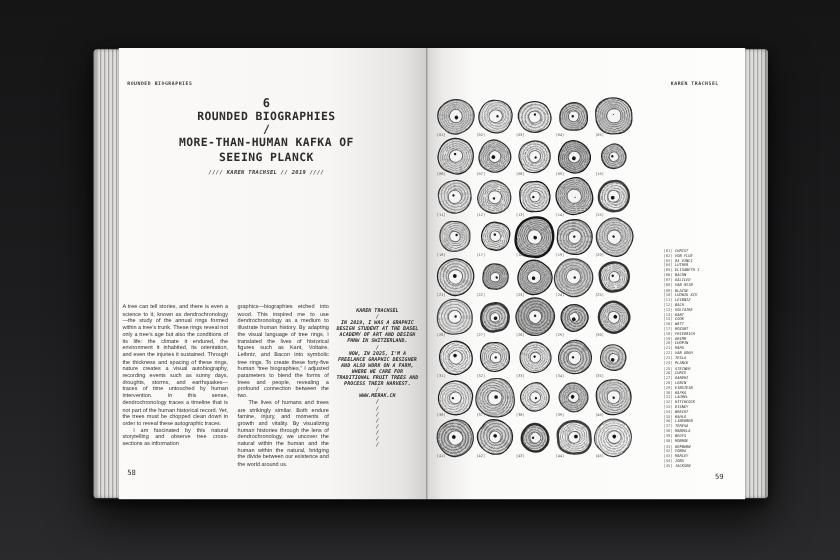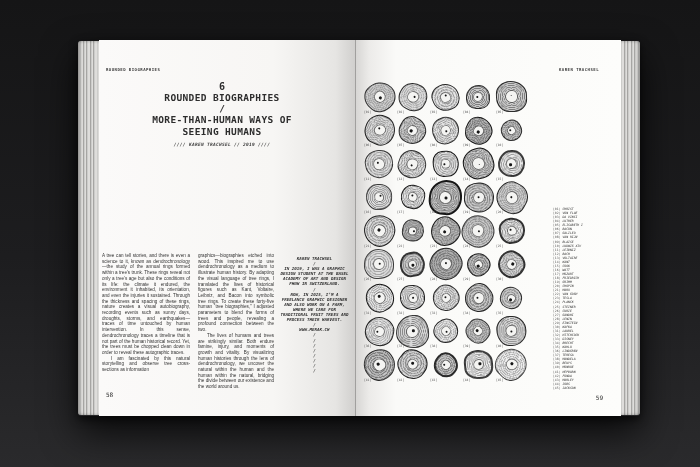--- a/index.html
+++ b/index.html
@@ -67,22 +67,22 @@
     <div class="edge right"></div>
     <div class="spread">
 
       <div class="page left">
         <div class="runhead lft">ROUNDED BIOGRAPHIES</div>
 
         <div class="title">
           <div class="num">6</div>
           <div class="t">ROUNDED BIOGRAPHIES</div>
           <div class="sep">/</div>
-          <div class="t">MORE-THAN-HUMAN WAYS OF</div>
-          <div class="t">SEEING HUMANS</div>
+          <div class="t">MORE-THAN-HUMAN KAFKA OF</div>
+          <div class="t">SEEING PLANCK</div>
           <div class="byline">//// KAREN TRACHSEL // 2019 ////</div>
         </div>
 
         <div class="bodycol" id="col1">
             <p>A tree can tell stories, and there is even a science to it, known as dendrochronology—the study of the annual rings formed within a tree’s trunk. These rings reveal not only a tree’s age but also the conditions of its life: the climate it endured, the environment it inhabited, its orientation, and even the injuries it sustained. Through the thickness and spacing of these rings, nature creates a visual autobiography, recording events such as sunny days, droughts, storms, and earthquakes—traces of time untouched by human intervention. In this sense, dendrochronology traces a timeline that is not part of the human historical record. Yet, the trees must be chopped clean down in order to reveal these autographic traces.</p>
             <p>I am fascinated by this natural storytelling and observe tree cross-sections as information</p>
           </div>
         <div class="bodycol" id="col2">
             <p>graphics—biographies etched into wood. This inspired me to use dendrochronology as a medium to illustrate human history. By adapting the visual language of tree rings, I translated the lives of historical figures such as Kant, Voltaire, Leibniz, and Bacon into symbolic tree rings. To create these forty-five human “tree biographies,” I adjusted parameters to blend the forms of trees and people, revealing a profound connection between the two.</p>
             <p>The lives of humans and trees are strikingly similar. Both endure famine, injury, and moments of growth and vitality. By visualizing human histories through the lens of dendrochronology, we uncover the natural within the human and the human within the natural, bridging the divide between our existence and the world around us.</p>

